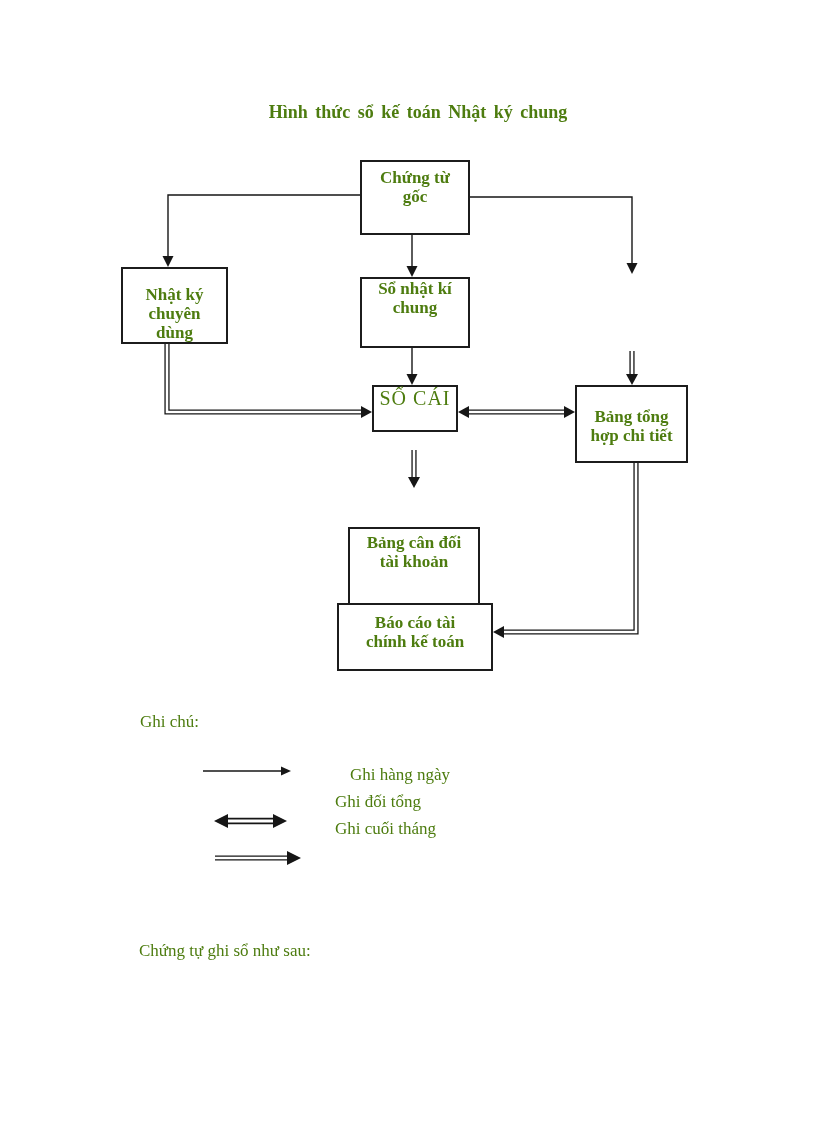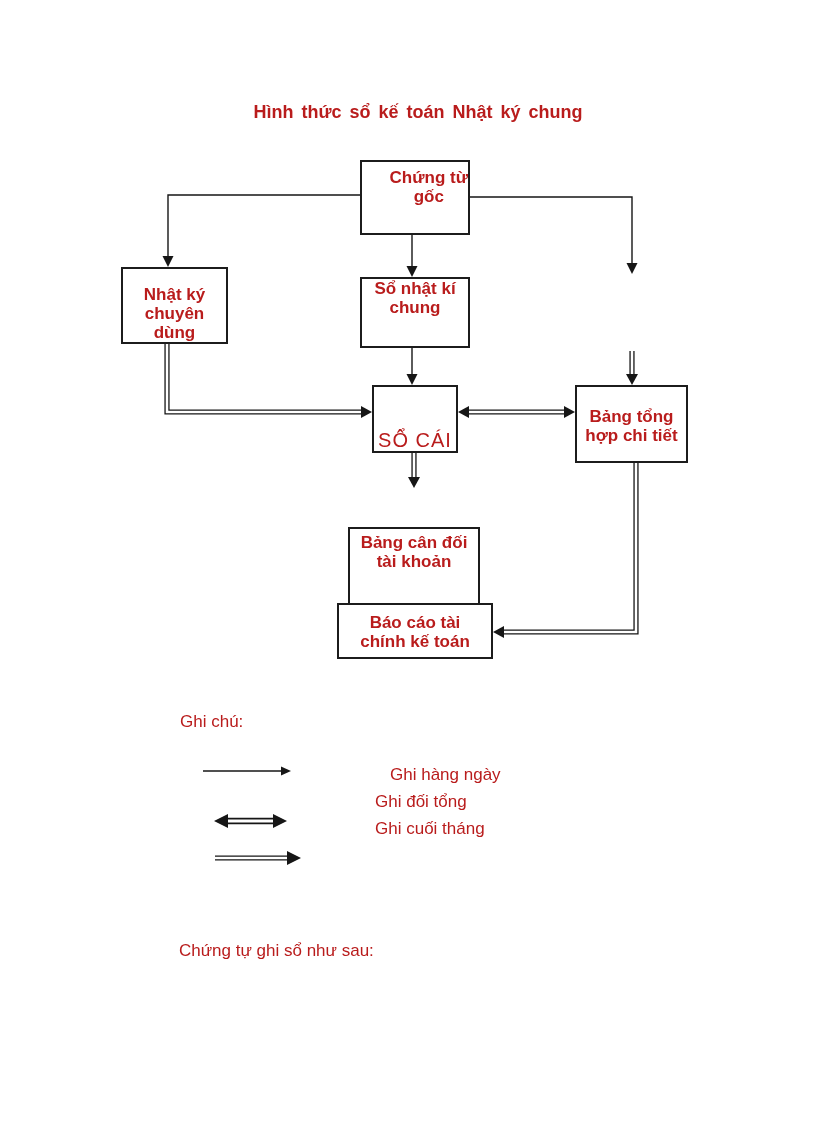--- a/index.html
+++ b/index.html
@@ -1,22 +1,22 @@
 <!DOCTYPE html>
 <html><head>
 <meta charset="utf-8">
 <style>
   html,body{margin:0;padding:0;background:#e8e8e8;}
   .page{
     position:relative;
     width:816px;height:1123px;
     margin:0 auto;
     background:#ffffff;
-    font-family:Liberation Sans, sans-serif;
-    color:#b91c1c;
+    font-family:Liberation Serif, serif;
+    color:#4d7c0f;
     overflow:hidden;
   }
   .title{
     position:absolute;top:102px;left:20px;width:796px;
     margin:0;text-align:center;
     font-size:18px;font-weight:bold;word-spacing:3px;
   }
   .connectors{position:absolute;left:0;top:0;pointer-events:none;}
   .thin{stroke:#161616;stroke-width:1.4;fill:none;}
   .thin2{stroke:#161616;stroke-width:1.7;fill:none;}
@@ -27,21 +27,21 @@
   .head{fill:#161616;stroke:none;}
   .fbox{
     position:absolute;box-sizing:border-box;
     border:2px solid #1c1c1c;background:#ffffff;
     display:flex;justify-content:center;
     text-align:center;font-weight:bold;
     font-size:17px;line-height:19px;
   }
   .box-label{white-space:pre-line;display:block;}
   .socai{font-weight:normal;font-size:20px;letter-spacing:1px;line-height:22px;}
-  .txt{position:absolute;font-size:17px;line-height:19px;margin-left:40px;}
+  .txt{position:absolute;font-size:17px;line-height:19px;}
 </style>
 </head>
 <body>
 
 <div class="page">
 
   <h1 class="title">Hình thức sổ kế toán Nhật ký chung</h1>
 
   <svg class="connectors" width="816" height="1123" viewBox="0 0 816 1123">
 
@@ -104,52 +104,52 @@
       <polygon class="head" points="228,814 228,828 214,821"></polygon>
       <polygon class="head" points="273,814 273,828 287,821"></polygon>
     </g>
     <g>
       <path class="dblA" d="M215,858 H287"></path>
       <path class="dblB" d="M215,858 H287"></path>
       <polygon class="head" points="287,851 287,865 301,858"></polygon>
     </g>
   </svg>
 
-  <div class="fbox" style="left:360px;top:160px;width:110px;height:75px;padding-top:6px;justify-content:flex-end;">
+  <div class="fbox" style="left:360px;top:160px;width:110px;height:75px;padding-top:6px;">
     <span class="box-label">Chứng từ
 gốc</span>
   </div>
 
   <div class="fbox" style="left:121px;top:267px;width:107px;height:77px;align-items:flex-end;">
     <span class="box-label">Nhật ký
 chuyên
 dùng</span>
   </div>
 
   <div class="fbox" style="left:360px;top:277px;width:110px;height:71px;">
     <span class="box-label">Sổ nhật kí
 chung</span>
   </div>
 
 
-  <div class="fbox socai" style="left:372px;top:385px;width:86px;height:68px;align-items:flex-end;">
+  <div class="fbox socai" style="left:372px;top:385px;width:86px;height:47px;align-items:flex-start;">
     <span class="box-label">SỔ CÁI</span>
   </div>
 
   <div class="fbox" style="left:575px;top:385px;width:113px;height:78px;padding-top:20px;">
     <span class="box-label">Bảng tổng
 hợp chi tiết</span>
   </div>
 
   <div class="fbox" style="left:348px;top:488px;width:132px;height:79px;padding-top:4px;margin-top:39px;">
     <span class="box-label">Bảng cân đối
 tài khoản</span>
   </div>
 
-  <div class="fbox" style="left:337px;top:603px;width:156px;height:56px;padding-top:8px;">
+  <div class="fbox" style="left:337px;top:603px;width:156px;height:68px;padding-top:8px;">
     <span class="box-label">Báo cáo tài
 chính kế toán</span>
   </div>
 
   <div class="txt" style="left:140px;top:712px;">Ghi chú:</div>
 
   <div class="txt" style="left:350px;top:765px;">Ghi hàng ngày</div>
   <div class="txt" style="left:335px;top:792px;">Ghi đối tổng</div>
   <div class="txt" style="left:335px;top:819px;">Ghi cuối tháng</div>
 

